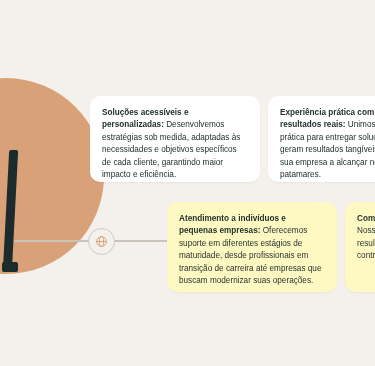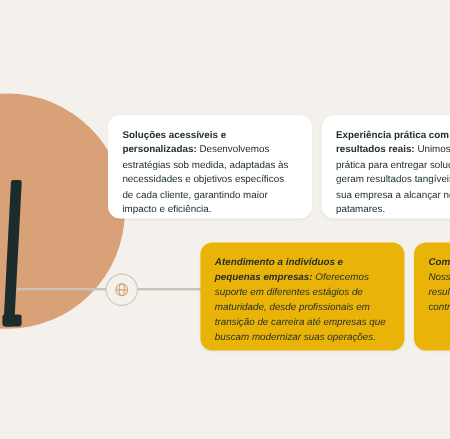--- a/index.html
+++ b/index.html
@@ -84,22 +84,21 @@
   
   .card {
     position: absolute;
     background: #ffffff;
     border-radius: 10px;
     padding: 11px 12px 12px 12px;
     box-sizing: border-box;
     box-shadow: 0 1px 2px rgba(0,0,0,0.05);
   }
   .card.peach {
-    background: #eab308;
-    font-style: italic;
+    background: #fef9c3;
   }
   .card-text {
     font-size: 8.2px;
     line-height: 1.52;
     color: #20302f;
     margin: 0;
     word-break: break-word;
   }
   .card.peach .card-text {
     color: #1f2d2c;

